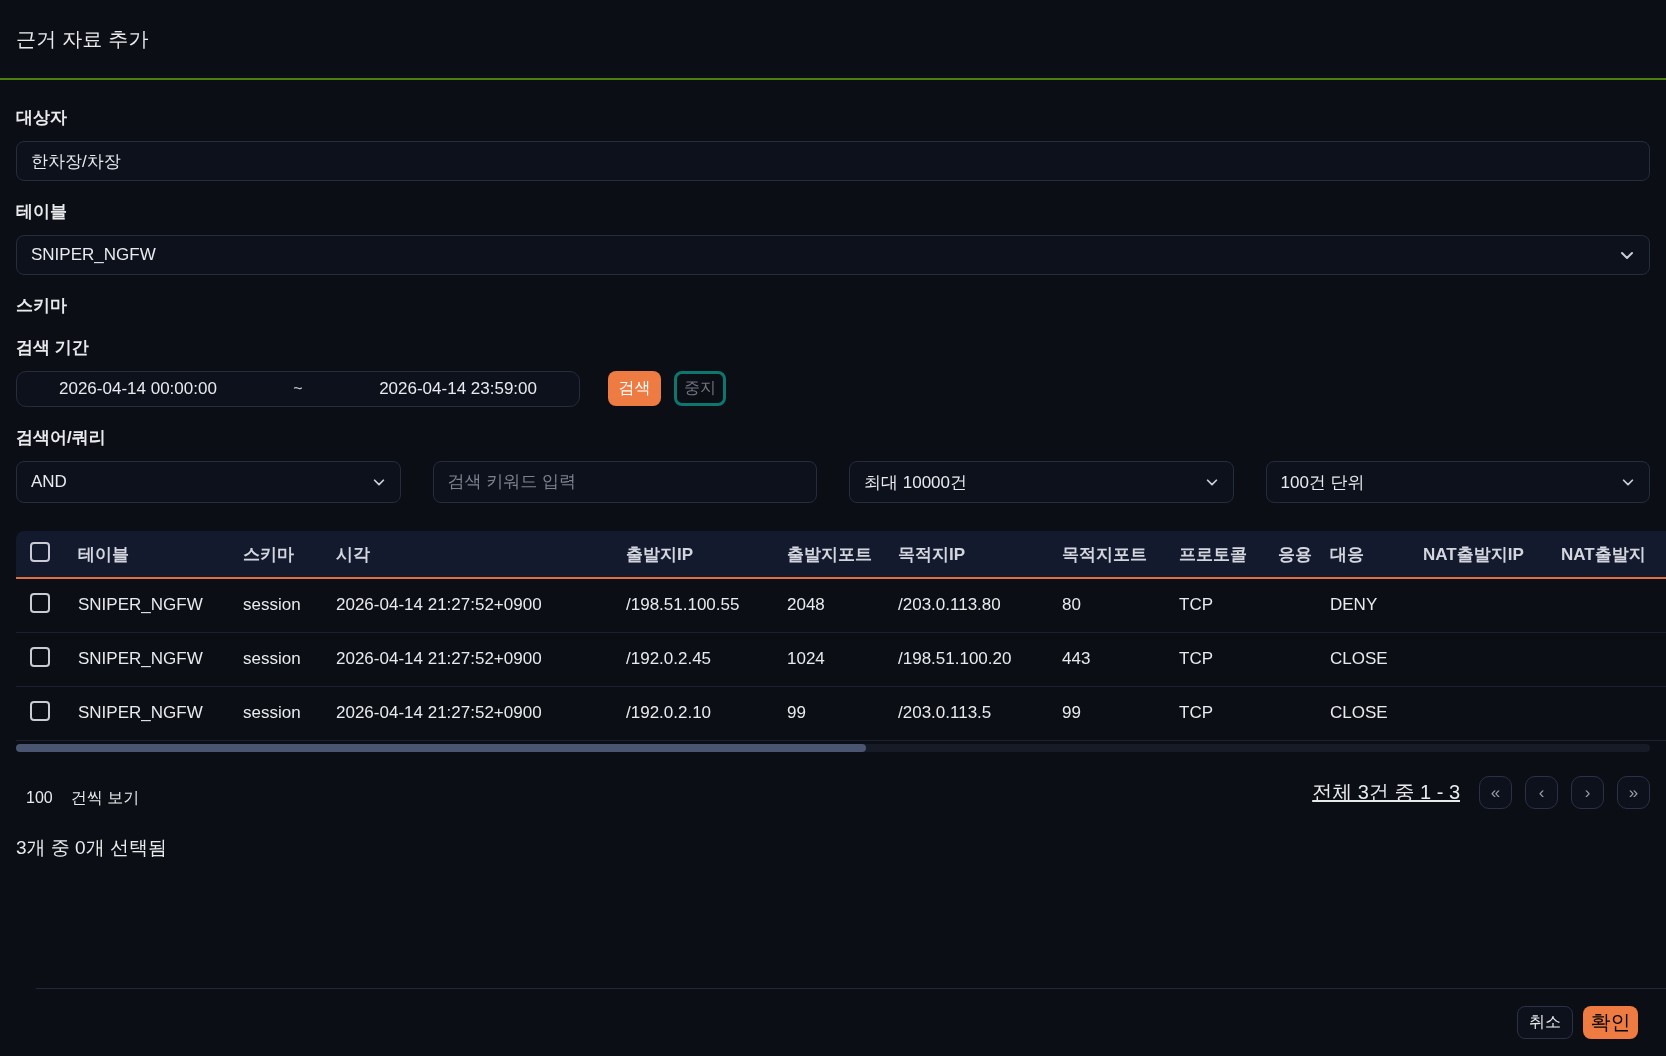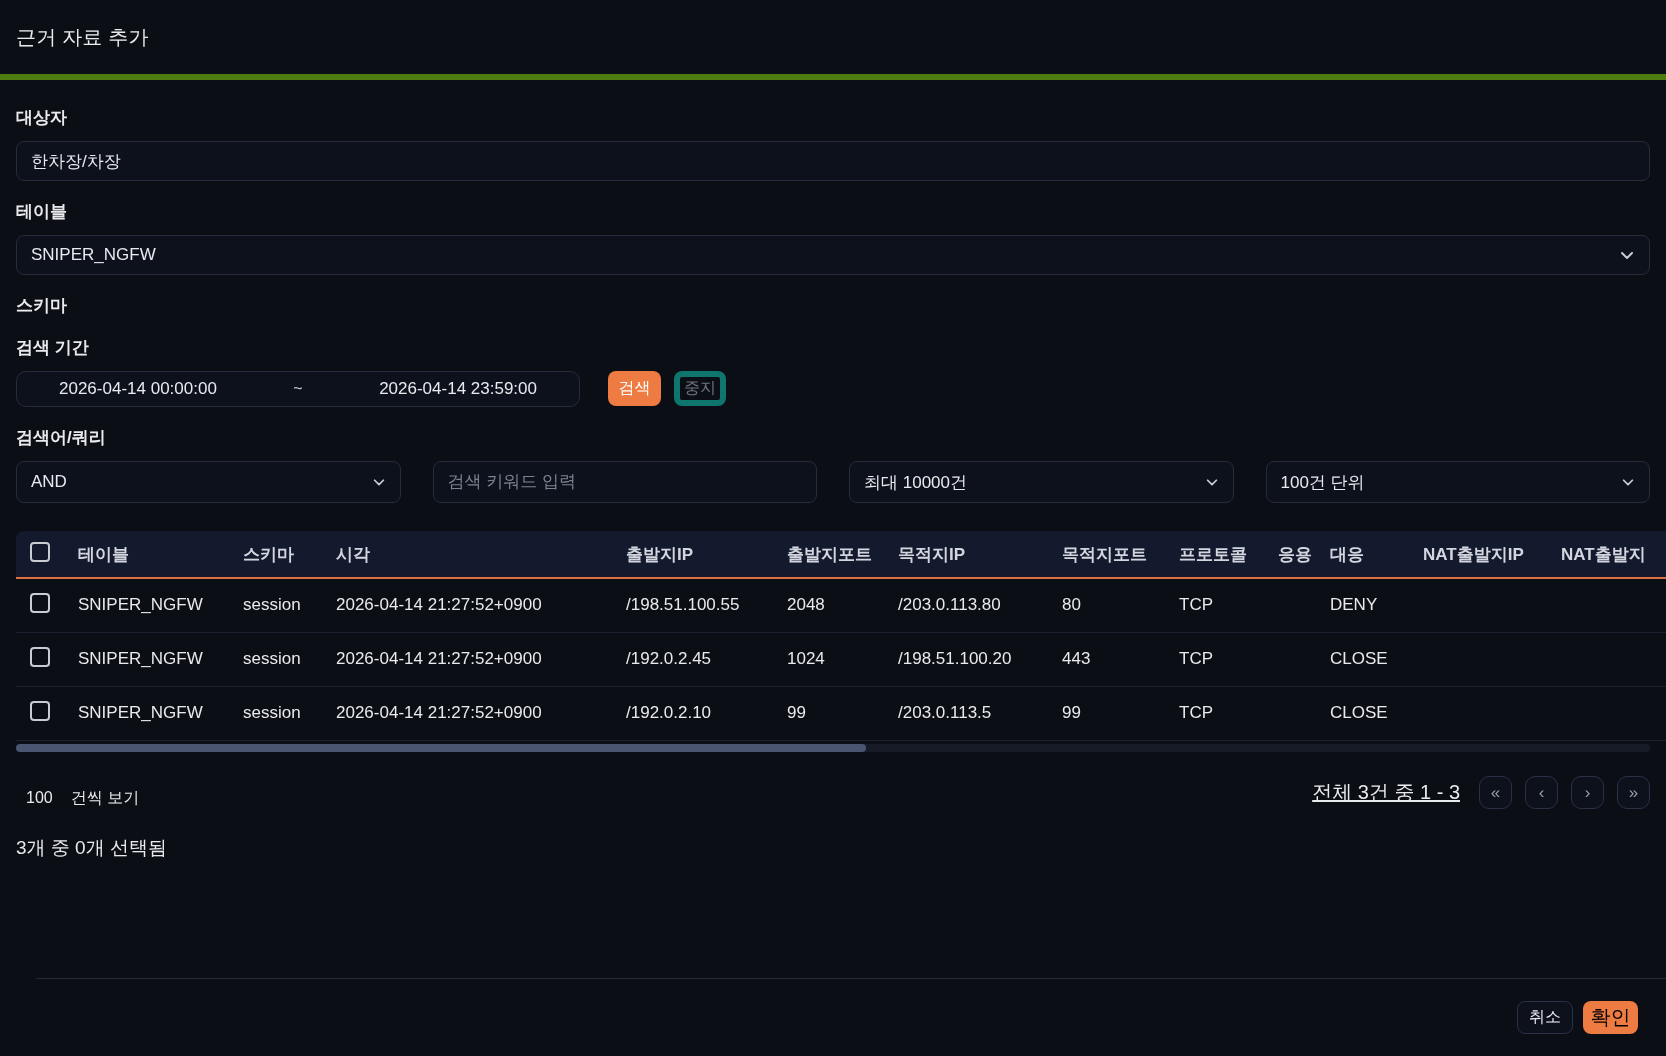--- a/index.html
+++ b/index.html
@@ -8,21 +8,21 @@
     background:#0B0E14;
     color:#E9EAEE;
     font-family:"Liberation Sans", sans-serif;
     display:flex; flex-direction:column;
   }
   
   .dlg-header {
     height:80px; flex:0 0 auto;
     display:flex; align-items:center;
     padding:0 16px;
-    border-bottom:6px solid #4d7c0f;
+    border-bottom:2px solid #4d7c0f;
   }
   .dlg-title { font-size:20px; font-weight:500; letter-spacing:.2px; }
 
   
   .dlg-body { padding:0 16px; flex:0 0 auto; }
   .field-label { font-size:17px; font-weight:700; margin-top:19px; margin-bottom:12px; }
   .field-label.first { margin-top:26px; }
 
   .box {
     background:#0D111C;
@@ -54,21 +54,21 @@
     border-radius:10px;
   }
   .range-sep { color:#C9CDD6; font-size:16px; }
   .btn {
     height:35px; border-radius:8px;
     display:inline-flex; align-items:center; justify-content:center;
     font-size:16px; cursor:pointer; user-select:none;
   }
   .btn-search { background:#ED7B42; color:#fff; width:53px; margin-left:28px; }
   .btn-stop  { background:transparent; color:#6F7480; width:52px; margin-left:13px;
-               border:6px solid #0f766e; }
+               border:3px solid #0f766e; }
 
   
   .query-row { display:flex; gap:32px; margin-top:11px;align-items:flex-end; }
   .query-row > * { flex:1 1 0; height:42px; }
   .kw-input {
     background:#0D111C; border:1px solid #272C3C; border-radius:8px;
     padding:0 14px; font-size:17px; color:#E9EAEE; outline:none;
     font-family:"Liberation Sans", sans-serif;
   }
   .kw-input::placeholder { color:#7C8290; }
@@ -126,21 +126,21 @@
     color:#9A9EA8; font-size:17px; line-height:1;
     display:inline-flex; align-items:center; justify-content:center;
     cursor:pointer; user-select:none;
   }
 
   .selection-summary { margin:26px 16px 0 16px; font-size:19px; font-weight:500; }
 
   
   .dlg-footer {
     margin-top:auto; flex:0 0 auto;
-    height:78px;
+    height:68px;
     border-top:1px solid #23283A;
     display:flex; align-items:center; justify-content:flex-end;
     padding:0 28px; gap:10px;margin-left:36px;
   }
   .btn-cancel {
     width:56px; height:33px; border-radius:8px;
     border:1px solid #2B3048; background:#0D111C; color:#E9EAEE; font-size:16px;
     display:inline-flex; align-items:center; justify-content:center; cursor:pointer;
   }
   .btn-confirm {

